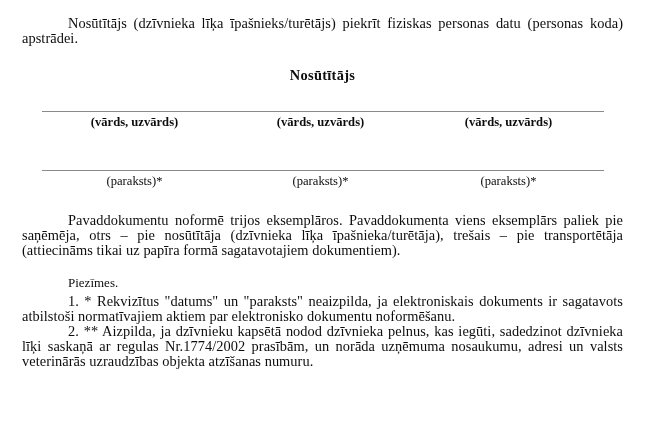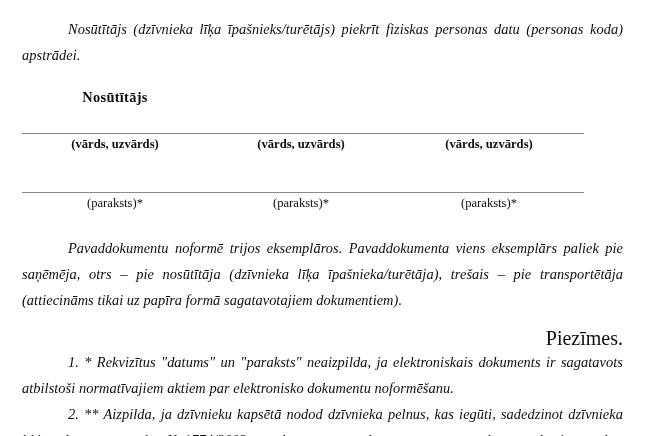--- a/index.html
+++ b/index.html
@@ -19,43 +19,42 @@
     position: relative;
     width: 645px;
     height: 436px;
     box-sizing: border-box;
     padding: 0 22px 0 22px;
   }
 
   
   .para {
     font-size: 14.4px;
-    line-height: 26px;
+    line-height: 15px;
     text-align: justify;
     text-justify: inter-word;
     margin: 0;
     letter-spacing: 0.05px;
-    font-style: italic;
   }
   .para .indent {
     display: inline-block;
     width: 46px;
   }
 
   #intro-para {
     padding-top: 16px;
   }
 
   
   .sig-block {
     margin-top: 20px;
   }
   .sig-row {
     display: flex;
-    justify-content: flex-start;
+    justify-content: center;
     align-items: flex-start;
   }
   .sig-col {
     width: 186px;
     text-align: center;
   }
   .sig-col.col-mid { width: 186px; }
   .sig-col.col-right { width: 190px; }
 
   .sig-heading {
@@ -80,24 +79,23 @@
   .headings-row { margin-bottom: 0; }
 
   .name-row { margin-top: 27px; font-weight: bold; }
   .paraksts-row { margin-top: 40px; }
 
   
   .gap-after-sigs { height: 24px; }
   .gap-before-notes { height: 15px; }
 
   #notes-title {
-    font-size: 20px;
+    font-size: 13px;
     line-height: 20.6px;
     margin: 0;
-    text-align: right;
   }
   #notes-title .indent {
     display: inline-block;
     width: 46px;
   }
 </style>
 </head>
 <body>
 
 <div class="page">

